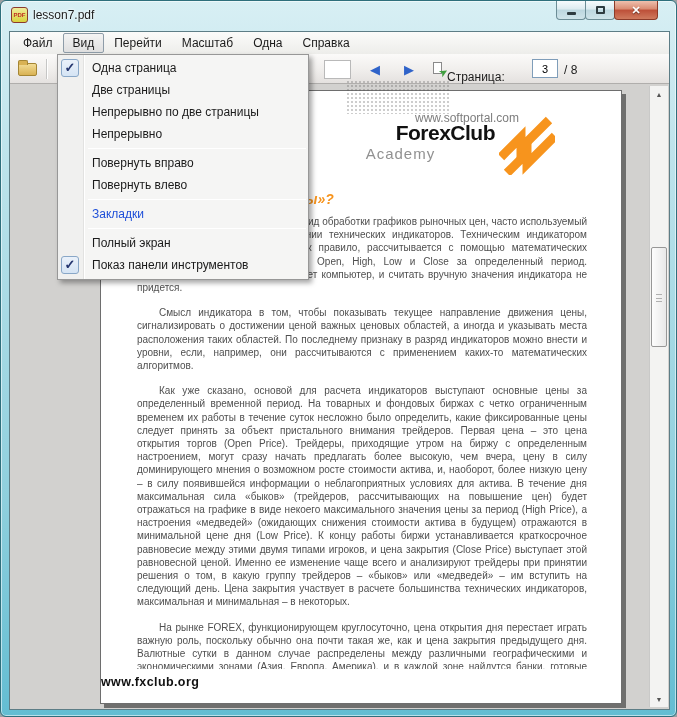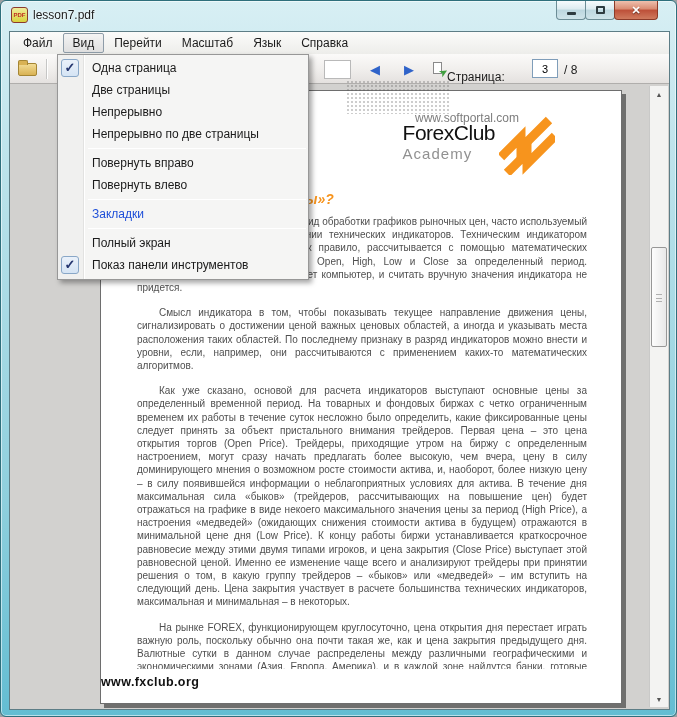--- a/index.html
+++ b/index.html
@@ -49,21 +49,21 @@
     font-size:11px;text-align:center;font-family:"Liberation Sans",sans-serif;padding:0;}
   .page-total{position:absolute;left:554px;top:9px;font-size:12px;color:#1b1b1b;}
   
   .viewer{position:absolute;left:0;top:52px;right:0;bottom:0;background:#d2d1cf;overflow:hidden;}
   .page{position:absolute;left:90px;top:6px;width:522px;height:614px;background:#fff;border:1px solid #6e6e6e;
     box-shadow:4px 4px 0 rgba(45,45,45,.6);overflow:hidden;}
   .doc-header-left{position:absolute;left:36px;top:40px;font-size:11px;font-weight:bold;color:#222;}
   .logo{position:absolute;right:66px;top:22px;display:flex;}
   .logo .ltext{padding-top:8px;}
   .logo .brand{font-size:21px;color:#111;letter-spacing:-.5px;}
-  .logo .brand b{font-weight:normal;} .logo .brand span{font-weight:normal;}
+  .logo .brand b{font-weight:bold;margin-left:30px;} .logo .brand span{font-weight:bold;}
   .logo .academy{font-size:15px;color:#919191;letter-spacing:1px;margin-top:0px;}
   .logo svg{margin-left:4px;}
   .doc-heading{position:absolute;left:36px;top:100px;font-size:14px;font-weight:bold;font-style:italic;color:#f7941d;}
   .doc-body{position:absolute;left:36px;top:124px;width:450px;height:454px;overflow:hidden;
     font-size:10px;line-height:13.2px;color:#4f4f4f;text-align:justify;}
   .doc-body p{margin:0 0 12px 0;text-indent:22px;}
   .doc-footer{position:absolute;left:0;right:0;top:584px;text-align:left;font-size:12.5px;font-weight:bold;color:#111;letter-spacing:.4px;}
   
   .scrollbar{position:absolute;right:1px;top:2px;bottom:2px;width:19px;background:#f3f3f2;border-left:1px solid #c9c9c8;}
   .sb-btn{position:absolute;left:0;right:0;height:16px;display:flex;align-items:center;justify-content:center;
@@ -115,21 +115,21 @@
     </div>
   </div>
 
   <div class="client">
 
     <div class="menubar">
       <span class="mitem">Файл</span>
       <span class="mitem active">Вид</span>
       <span class="mitem">Перейти</span>
       <span class="mitem">Масштаб</span>
-      <span class="mitem">Язык</span>
+      <span class="mitem">Одна</span>
       <span class="mitem">Справка</span>
     </div>
 
     <div class="toolbar">
       <div class="tb-btn" style="left:4px;">
         <span class="folder"></span>
       </div>
       <div class="tb-sep"></div>
       <div class="tb-stub"></div>
       <div class="tb-btn" style="left:352px;">
@@ -188,22 +188,22 @@
       </div>
     </div>
 
     <div class="menu-popup">
       <div class="gutter"></div>
       <div class="menu-item">
         <span class="menu-check">✓</span>
         <span>Одна страница</span>
       </div>
       <div class="menu-item"><span>Две страницы</span></div>
+      <div class="menu-item"><span>Непрерывно по две страницы</span></div>
       <div class="menu-item"><span>Непрерывно</span></div>
-      <div class="menu-item"><span>Непрерывно по две страницы</span></div>
       <div class="menu-sep"></div>
       <div class="menu-item"><span>Повернуть вправо</span></div>
       <div class="menu-item"><span>Повернуть влево</span></div>
       <div class="menu-sep"></div>
       <div class="menu-item disabled"><span>Закладки</span></div>
       <div class="menu-sep"></div>
       <div class="menu-item"><span>Полный экран</span></div>
       <div class="menu-item">
         <span class="menu-check">✓</span>
         <span>Показ панели инструментов</span>

